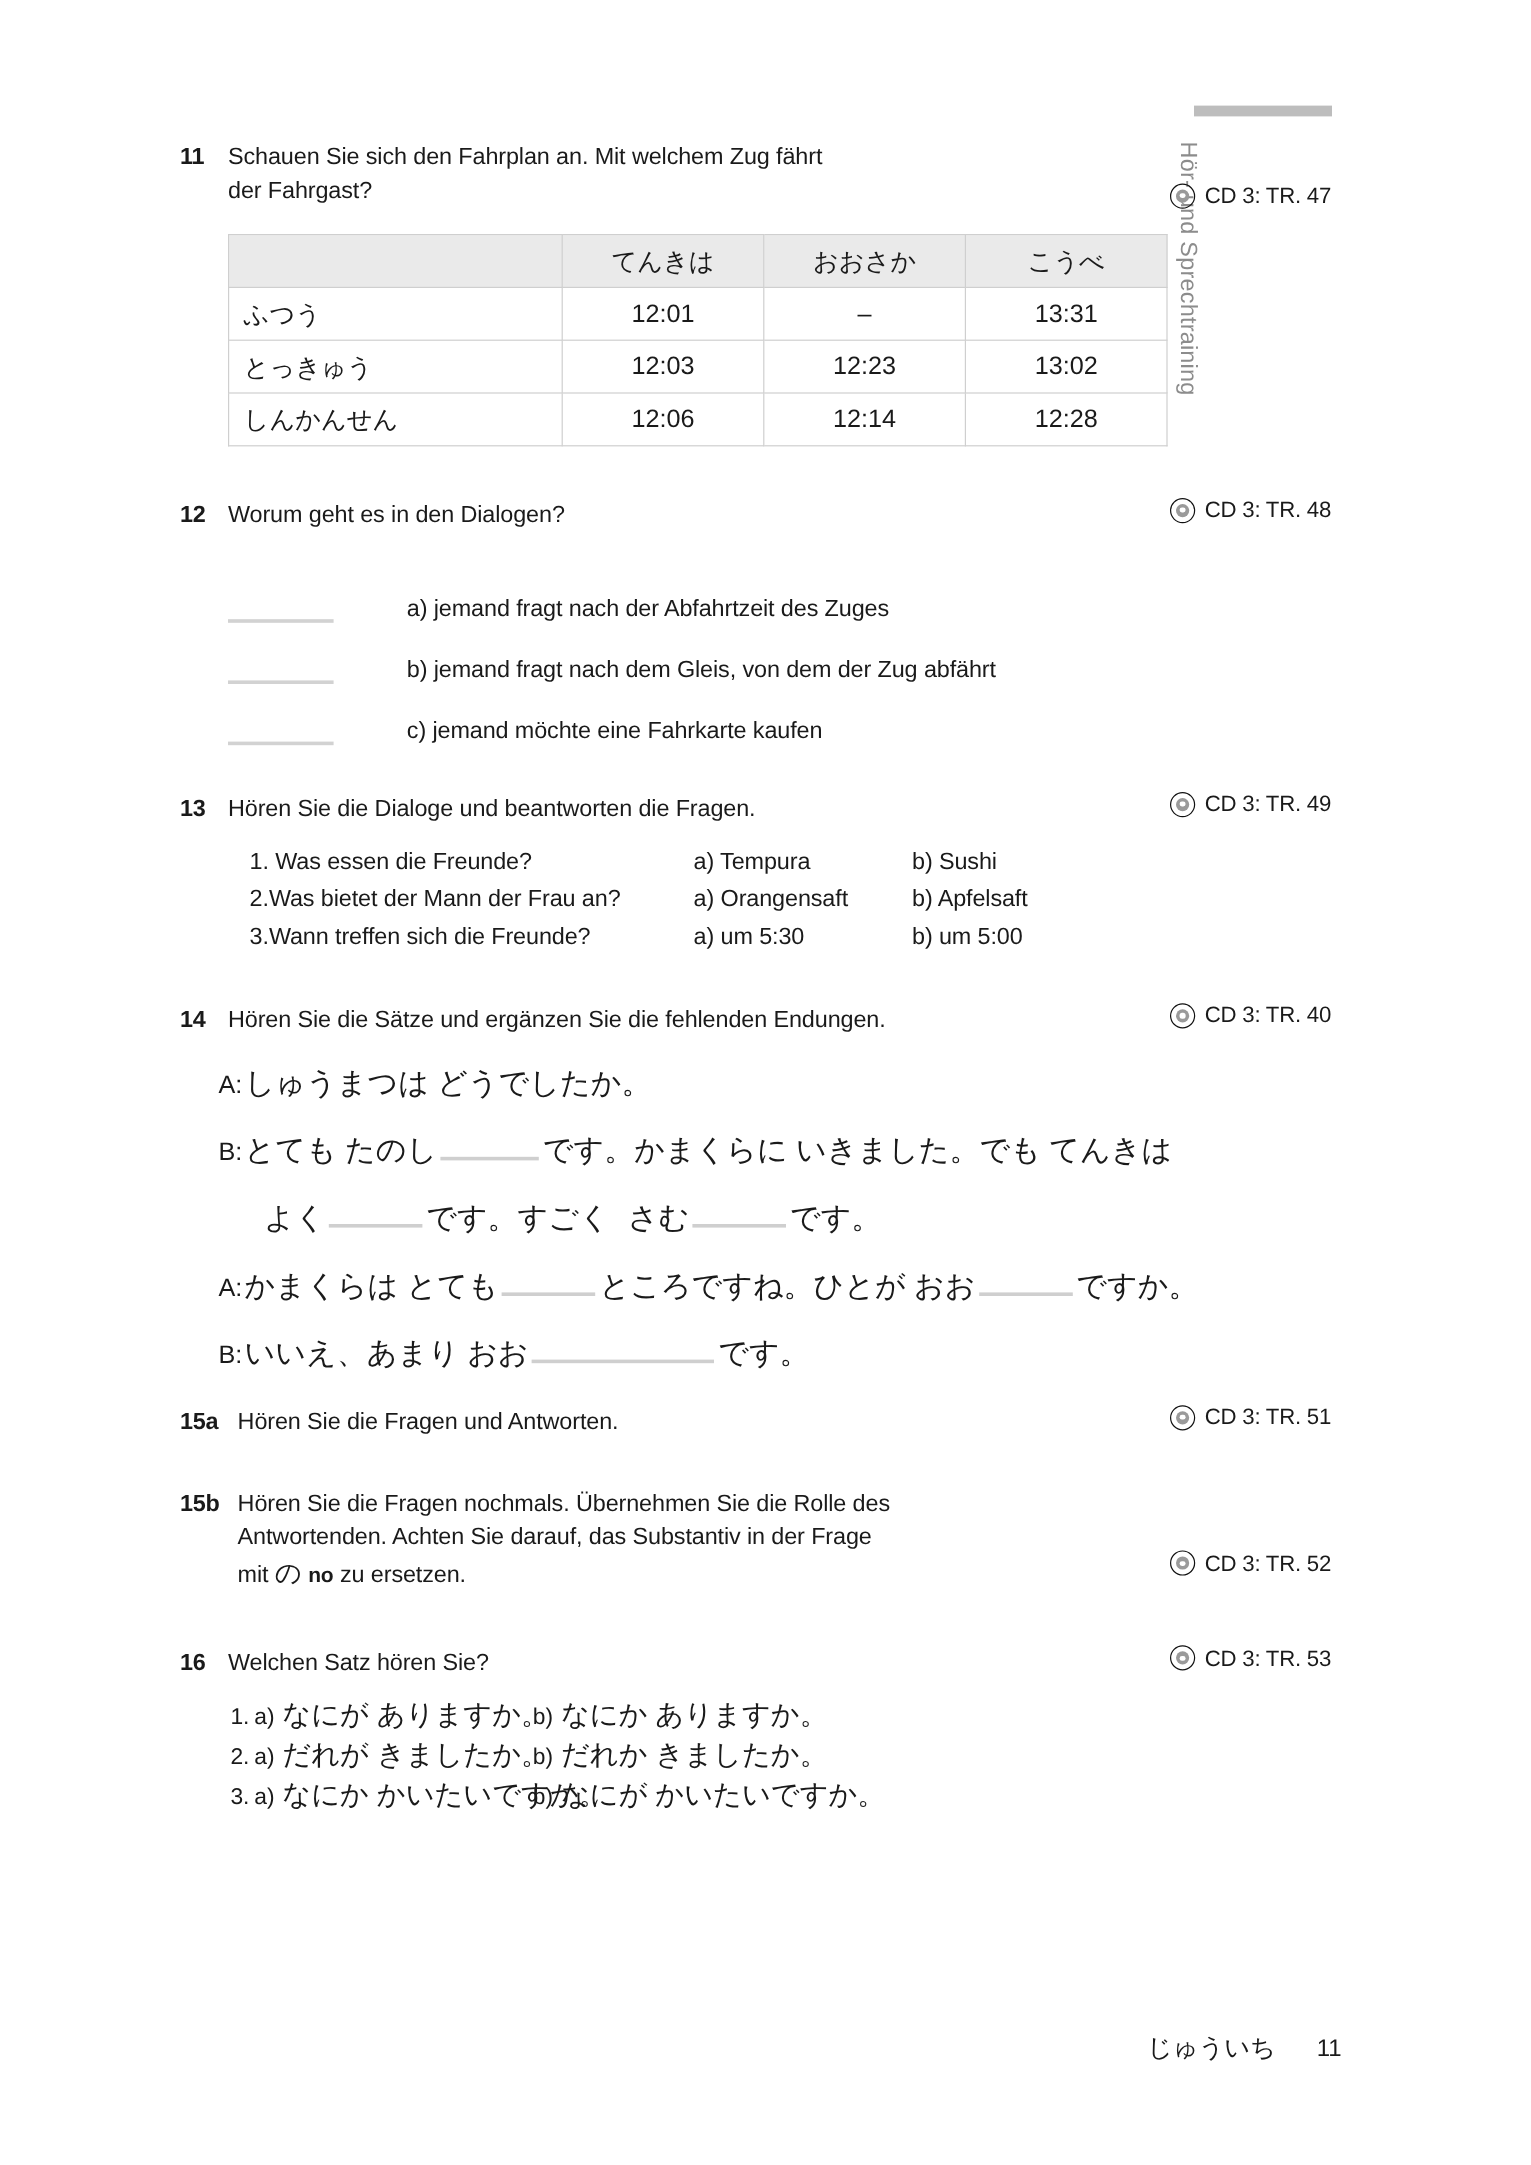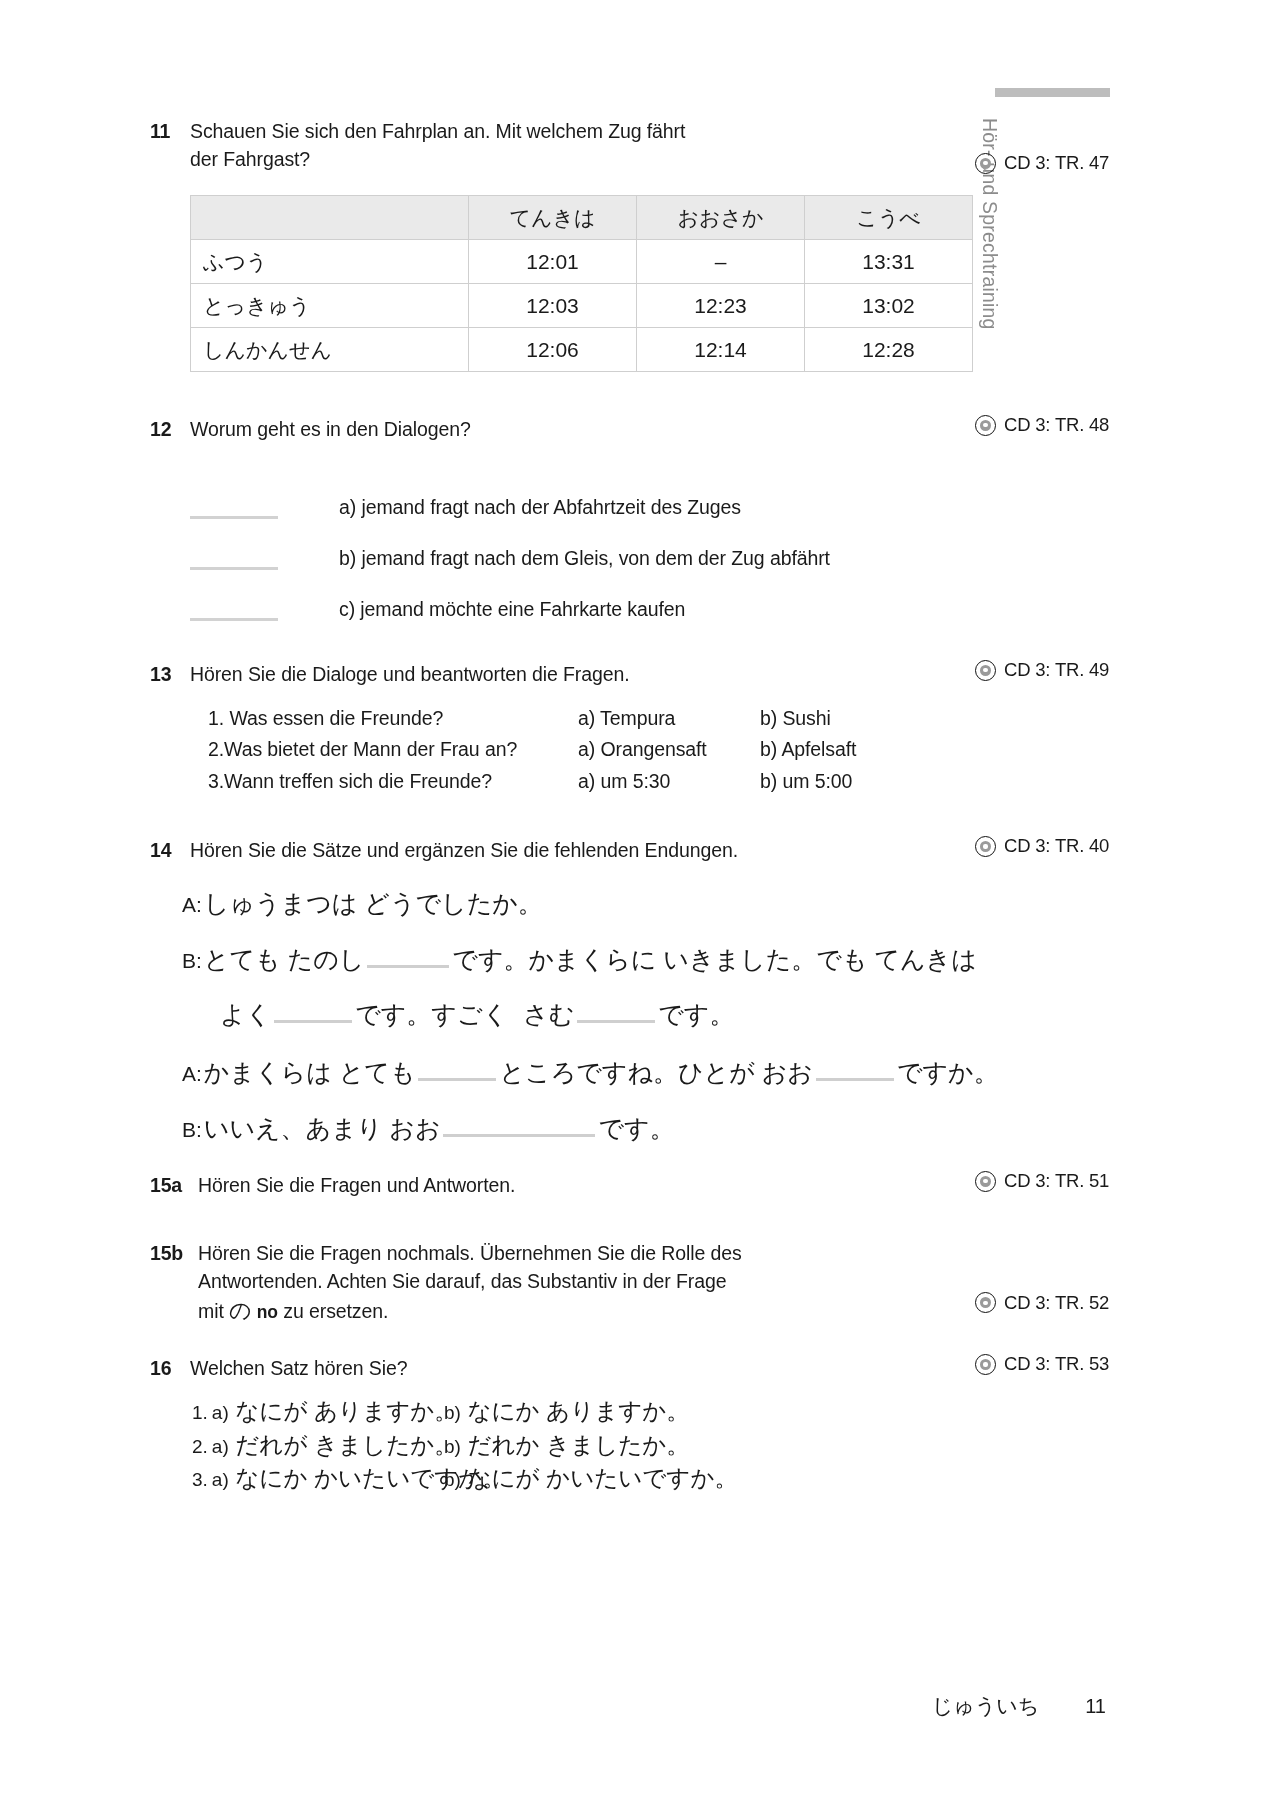--- a/index.html
+++ b/index.html
@@ -200,27 +200,27 @@
   .jp-opt-a { width: 252px; flex: none; }
   .jp-opt-b { flex: 1; }
   .jp-num { font-size: 19px; margin-right: 4px; }
   .jp-lab { font-size: 19px; }
 
   .nobold-no { font-weight: bold; font-size: 17.5px; }
 
   
   .footer {
     position: absolute;
-    left: 0;
+    left: 12px;
     bottom: 84px;
     width: 1106px;
     display: flex;
     justify-content: flex-end;
     align-items: baseline;
-    gap: 46px;
+    gap: 34px;
     font-size: 21px;
   }
   .footer .pg { font-size: 20px; }
 </style>
 </head>
 <body>
 
 <div class="side-tab">
   <div class="side-tab-bar"></div>
   <div class="side-tab-label">Hör- und Sprechtraining</div>
@@ -418,21 +418,21 @@
       </div>
     </div>
     <div class="cd" style="left:825px; top:52px;">
       <span class="cd-icon">
           <i></i>
         </span>
       <span class="cd-label">CD 3: TR. 52</span>
     </div>
   </section>
 
-  <section class="ex" style="margin-top:29px; position:relative;">
+  <section class="ex" style="margin-top:46px; position:relative;">
     <div class="ex-head">
       <div class="ex-num">16</div>
       <div class="ex-title">Welchen Satz hören Sie?</div>
     </div>
     <div class="cd" style="left:825px; top:-2px;">
       <span class="cd-icon">
           <i></i>
         </span>
       <span class="cd-label">CD 3: TR. 53</span>
     </div>

